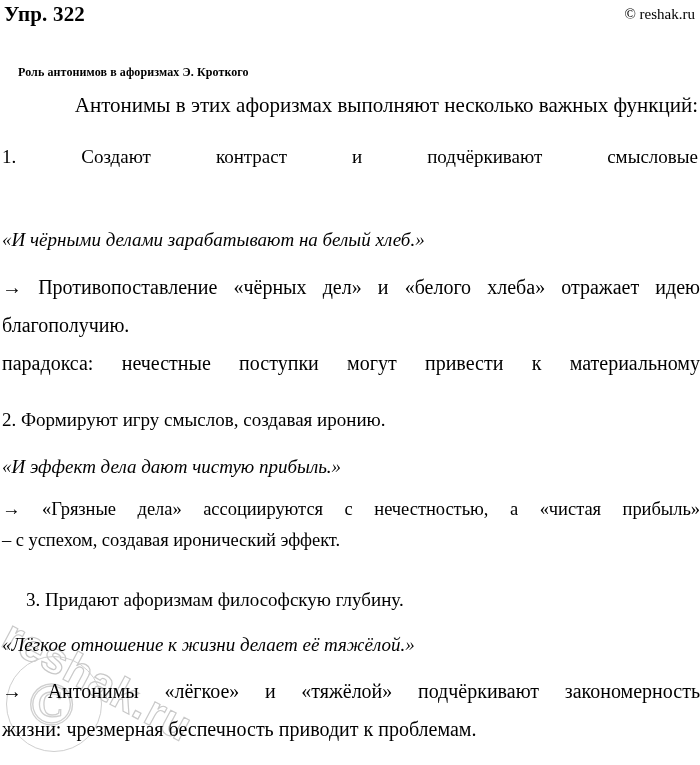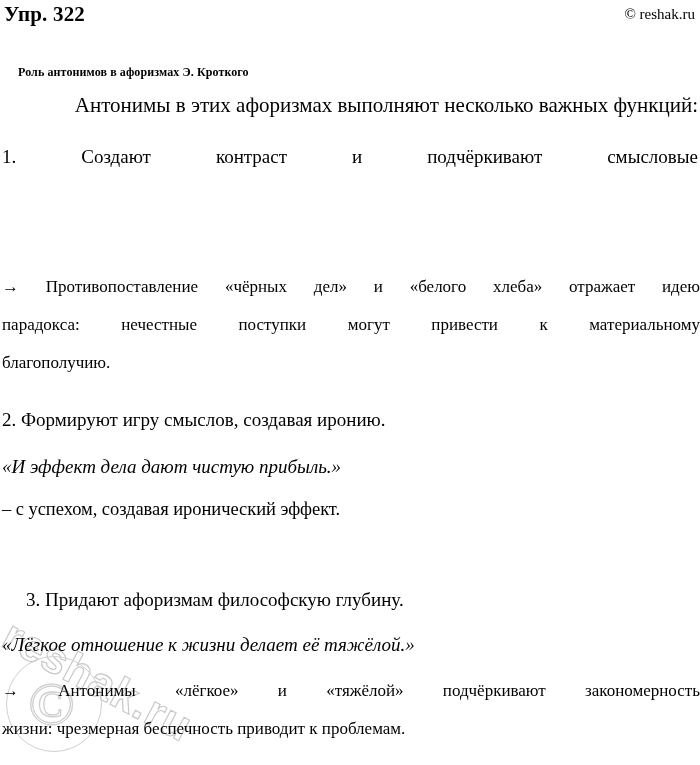--- a/index.html
+++ b/index.html
@@ -138,21 +138,21 @@
     width: 696px;
     font-style: italic;
     font-size: 19px;
     line-height: 24px;
   }
 
   .expl {
     position: absolute;
     left: 2px;
     width: 698px;
-    font-size: 17px;
+    font-size: 20px;
     line-height: 38px;
   }
   .expl .jline {
     display: block;
     text-align: justify;
     text-align-last: justify;
     white-space: nowrap;
   }
   .expl .jline.last {
     text-align-last: left;
@@ -195,29 +195,31 @@
     <div class="copyright">© reshak.ru</div>
   </div>
 
   <div class="doc-title">Роль антонимов в афоризмах Э. Кроткого</div>
 
   <div class="intro">Антонимы в этих афоризмах выполняют несколько важных функций:</div>
 
   <div class="sec-head justified" id="sec1-head">
     <span class="jline">1.  Создают  контраст  и  подчёркивают  смысловые</span>
   </div>
+  <div class="quote" id="sec1-quote">«И чёрными делами зарабатывают на белый хлеб.»</div>
   <div class="expl" id="sec1-expl">
     <span class="jline">→ Противопоставление «чёрных дел» и «белого хлеба» отражает идею</span>
+    <span class="jline last">благополучию.</span>
     <span class="jline">парадокса: нечестные поступки могут привести к материальному</span>
-    <span class="jline last">благополучию.</span>
   </div>
 
   <div class="sec-head" id="sec2-head">2. Формируют игру смыслов, создавая иронию.</div>
   <div class="quote" id="sec2-quote">«И эффект дела дают чистую прибыль.»</div>
   <div class="expl tight" id="sec2-expl">
+    <span class="jline">→ «Грязные дела» ассоциируются с нечестностью, а «чистая прибыль»</span>
     <span class="jline last">– с успехом, создавая иронический эффект.</span>
   </div>
 
   <div class="sec-head" id="sec3-head">3. Придают афоризмам философскую глубину.</div>
   <div class="quote" id="sec3-quote">«Лёгкое отношение к жизни делает её тяжёлой.»</div>
   <div class="expl" id="sec3-expl">
     <span class="jline">→  Антонимы  «лёгкое»  и  «тяжёлой»  подчёркивают  закономерность</span>
     <span class="jline last">жизни: чрезмерная беспечность приводит к проблемам.</span>
   </div>
 

